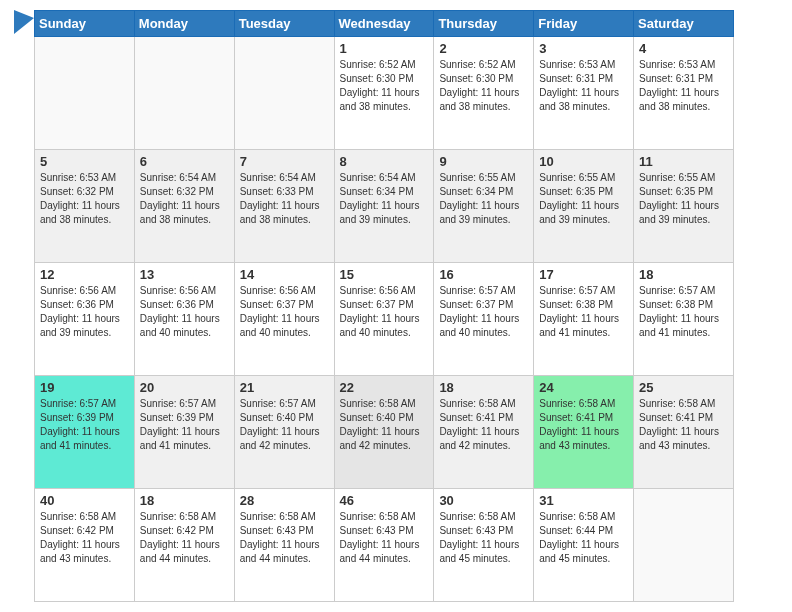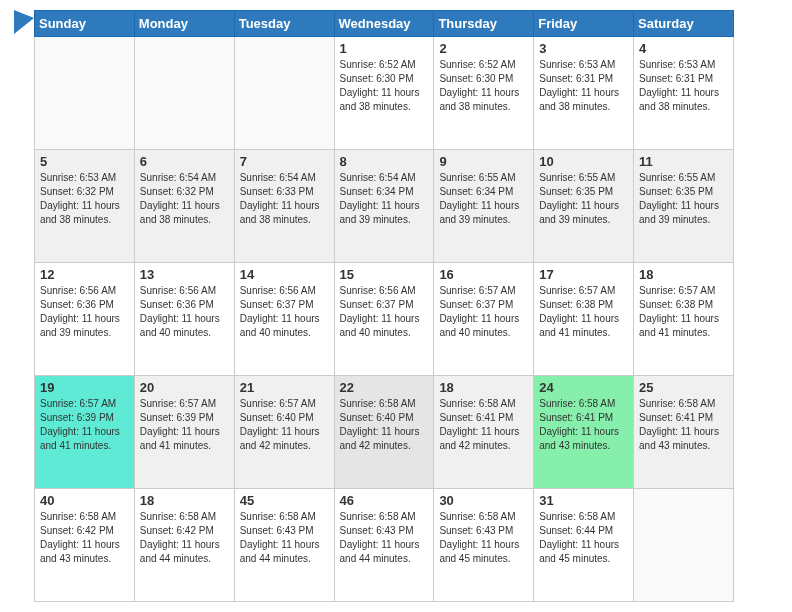--- a/index.html
+++ b/index.html
@@ -334,21 +334,21 @@
 and 43 minutes.</div>
           </td>
           <td>
             <span class="day-number">18</span>
             <div class="day-info" style="white-space: pre-line;">Sunrise: 6:58 AM
 Sunset: 6:42 PM
 Daylight: 11 hours
 and 44 minutes.</div>
           </td>
           <td>
-            <span class="day-number">45</span>
+            <span class="day-number">28</span>
             <div class="day-info" style="white-space: pre-line;">Sunrise: 6:58 AM
 Sunset: 6:43 PM
 Daylight: 11 hours
 and 44 minutes.</div>
           </td>
           <td>
             <span class="day-number">46</span>
             <div class="day-info" style="white-space: pre-line;">Sunrise: 6:58 AM
 Sunset: 6:43 PM
 Daylight: 11 hours

